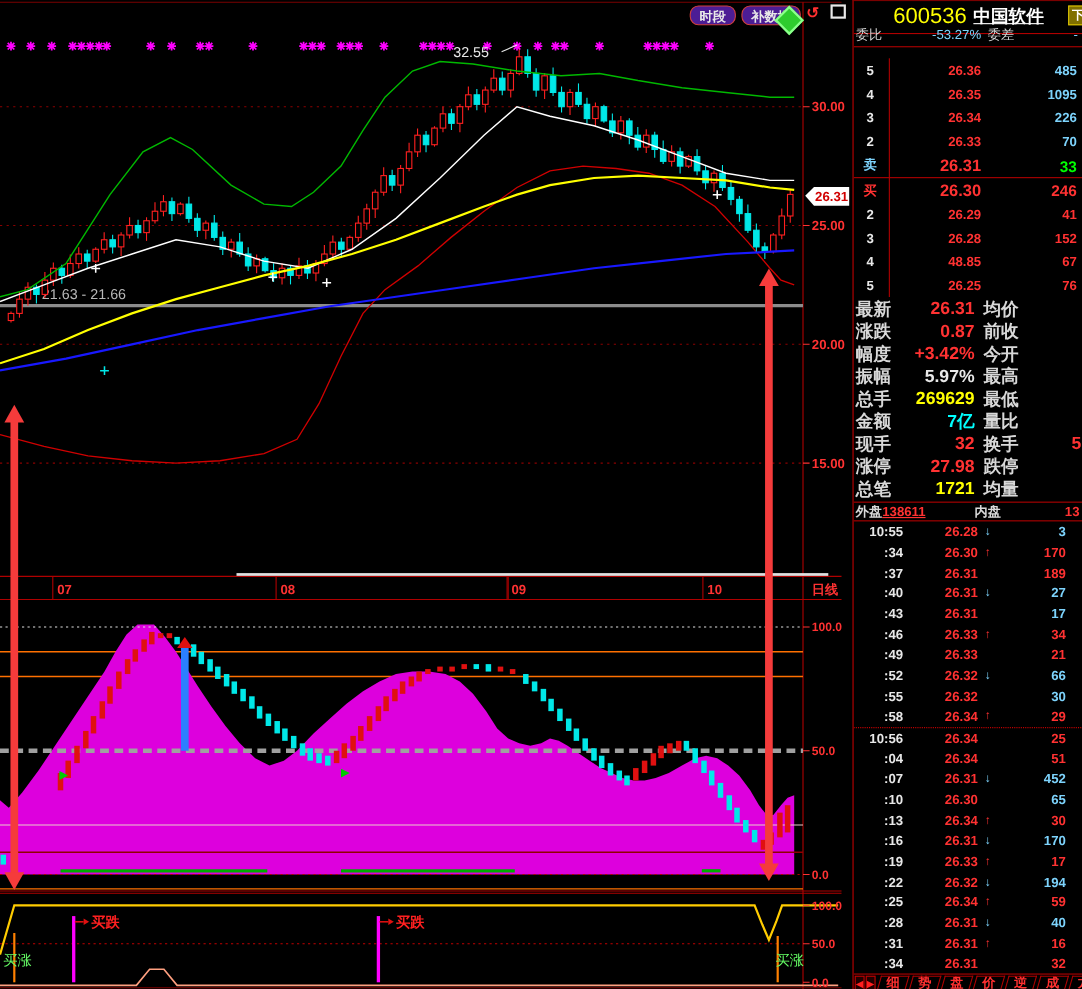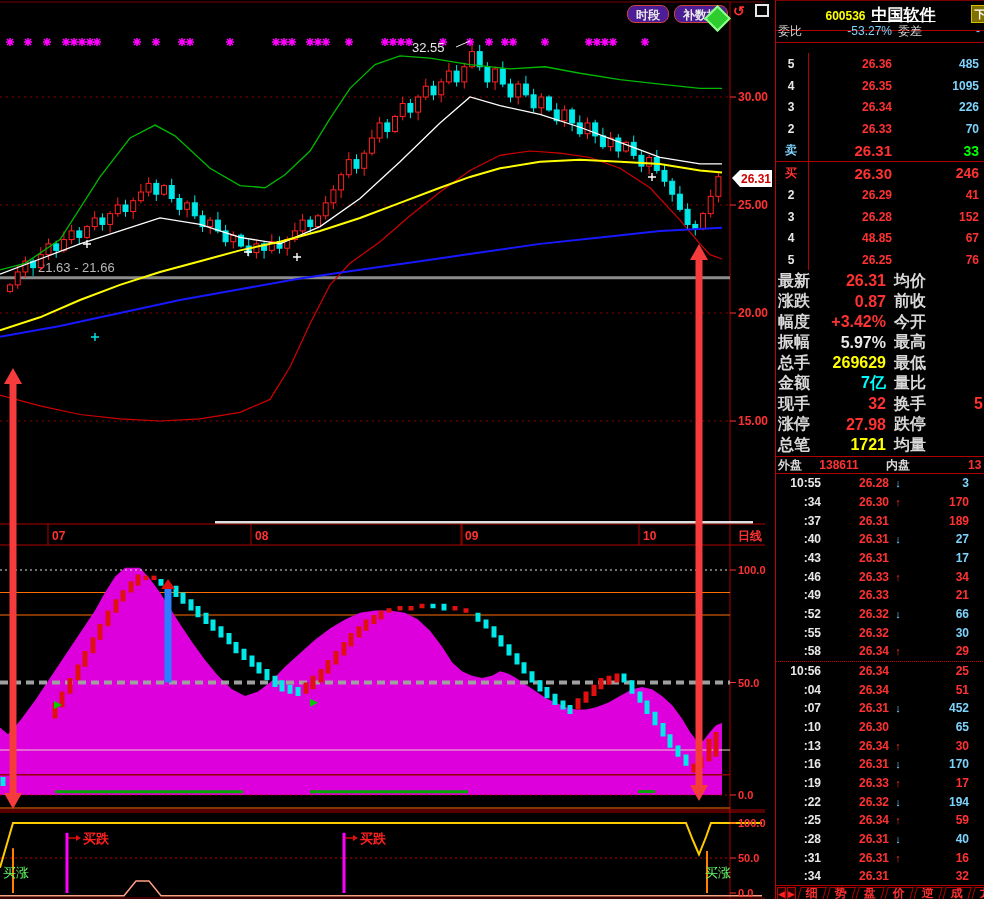--- a/index.html
+++ b/index.html
@@ -12,21 +12,21 @@
     font-size:12px;font-weight:bold;cursor:pointer;}
   .icon-diamond{position:absolute;width:15px;height:15px;background:#2ecc2e;
     border:2px solid #8cff8c;transform:rotate(45deg);}
   .icon-red{position:absolute;color:#ff3030;font-size:14px;font-weight:bold;}
   .icon-box{position:absolute;width:10px;height:9px;border:2px solid #e8e8e8;}
   
   #rp{position:absolute;left:775px;top:0;width:209px;height:899px;background:#000;
       border-left:1px solid #c00000;border-top:1px solid #7a0000;overflow:hidden;color:#e8e8e8;}
   #rp .sec{position:absolute;left:0;width:209px;}
   .rp-header{top:0;height:29px;border-bottom:1px solid #b00000;display:flex;align-items:center;justify-content:center;gap:6px;}
-  .rp-header .code{color:#ffff00;font-size:12px;font-weight:bold;}
+  .rp-header .code{color:#ffff00;font-size:20px;font-weight:normal;}
   .rp-header .name{color:#ffffff;font-size:16px;font-weight:bold;text-decoration:underline;}
   .corner-ic{position:absolute;right:-4px;top:4px;width:16px;height:16px;border:1px solid #d8c000;
      background:#807000;color:#fff;font-size:11px;line-height:16px;text-align:center;font-weight:bold;}
   .rp-weibi{top:20px;height:21px;border-bottom:1px solid #b00000;font-size:12px;font-weight:normal;line-height:21px;}
   .rp-weibi .lb{color:#d8d8d8;}
   .rp-book{top:52px;height:217px;}
   .book-col-divider{position:absolute;left:32px;top:0;bottom:0;width:1px;background:#b00000;}
   .brow{height:21.7px;display:flex;align-items:center;font-weight:bold;font-size:12px;position:relative;}
   .brow.mid{border-top:1px solid #b00000;}
   .brow .lv{width:30px;text-align:center;}
@@ -619,21 +619,21 @@
         </div>
         <div class="srow">
           <span class="l1">总笔</span>
           <span class="v1 yel">1721</span>
           <span class="l2">均量</span>
           <span class="v2 wht"></span>
         </div>
       </div>
     <div class="sec rp-wai">
       <span class="lb" style="padding-left:2px;">外盘</span>
-      <span class="red" style="width:74px;text-align:center;">138611</span>
+      <span class="red" style="width:74px;text-align:left;text-decoration:underline;">138611</span>
       <span class="lb" style="margin-left:10px;">内盘</span>
       <span class="red" style="position:absolute;left:192px;">13</span>
     </div>
     <div class="sec rp-ticks" id="ticks">
         <div class="trow">
           <span class="tt">10:55</span>
           <span class="tp">26.28</span>
           <span class="ta"><span class="grn">↓</span></span>
           <span class="tv grn">3</span>
         </div>

